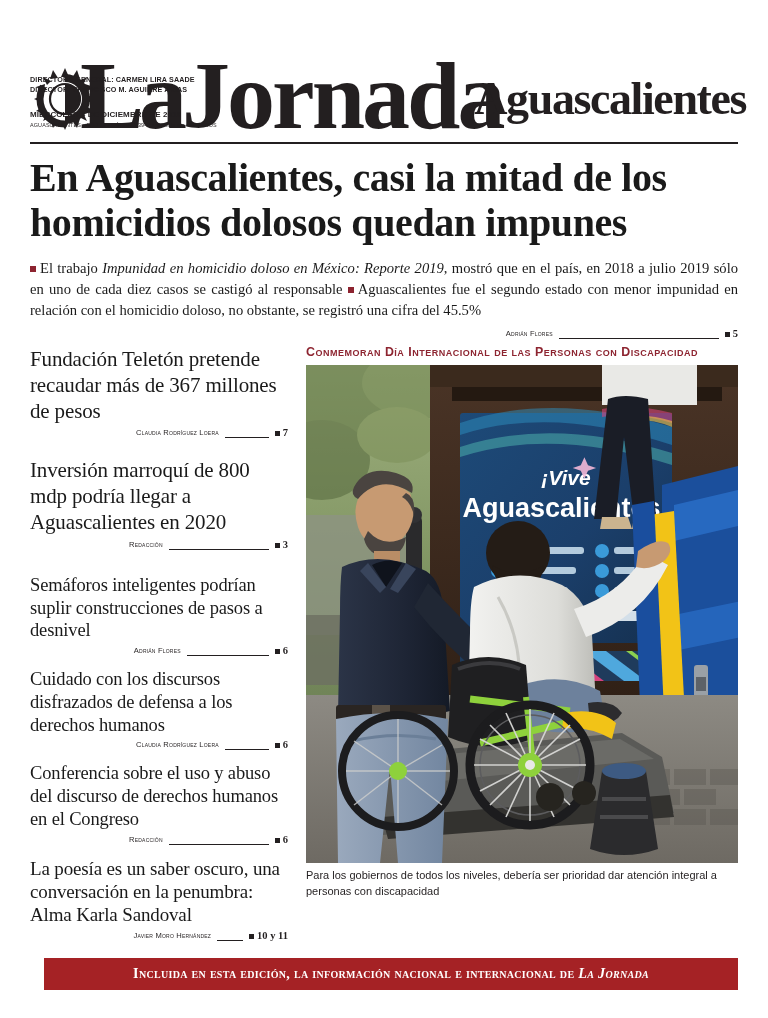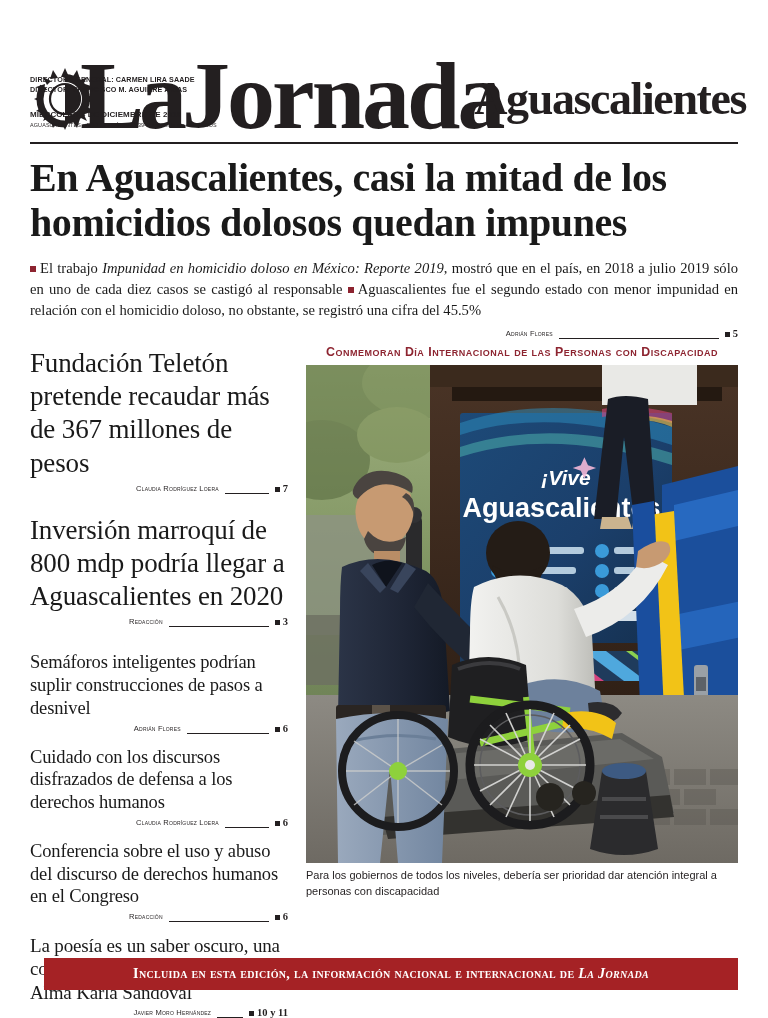--- a/index.html
+++ b/index.html
@@ -179,36 +179,36 @@
     padding-right: 14px;
   }
   .col-right {
     flex: 1 1 auto;
     padding-left: 4px;
   }
 
   .brief { margin-bottom: 2px; }
   .brief-hed {
     font-family: "Liberation Serif", serif;
-    font-size: 27px;
+    font-size: 21px;
     line-height: 1.23;
     color: #1a1a1a;
     letter-spacing: -0.15px;
   }
   .brief .byline-row { margin-top: 3px; }
 
   
   .photo-kicker {
     font-family: "Liberation Sans", sans-serif;
     font-variant: small-caps;
     font-weight: bold;
     font-size: 12.4px;
     letter-spacing: 0.5px;
     color: #8d2430;
-    text-align: center;
+    text-align: left;
     padding: 2px 0 6px 0;
     white-space: nowrap;
   }
   .photo-frame {
     position: relative;
     width: 100%;
     height: 498px;
     overflow: hidden;
     background: #6d7a63;
   }

